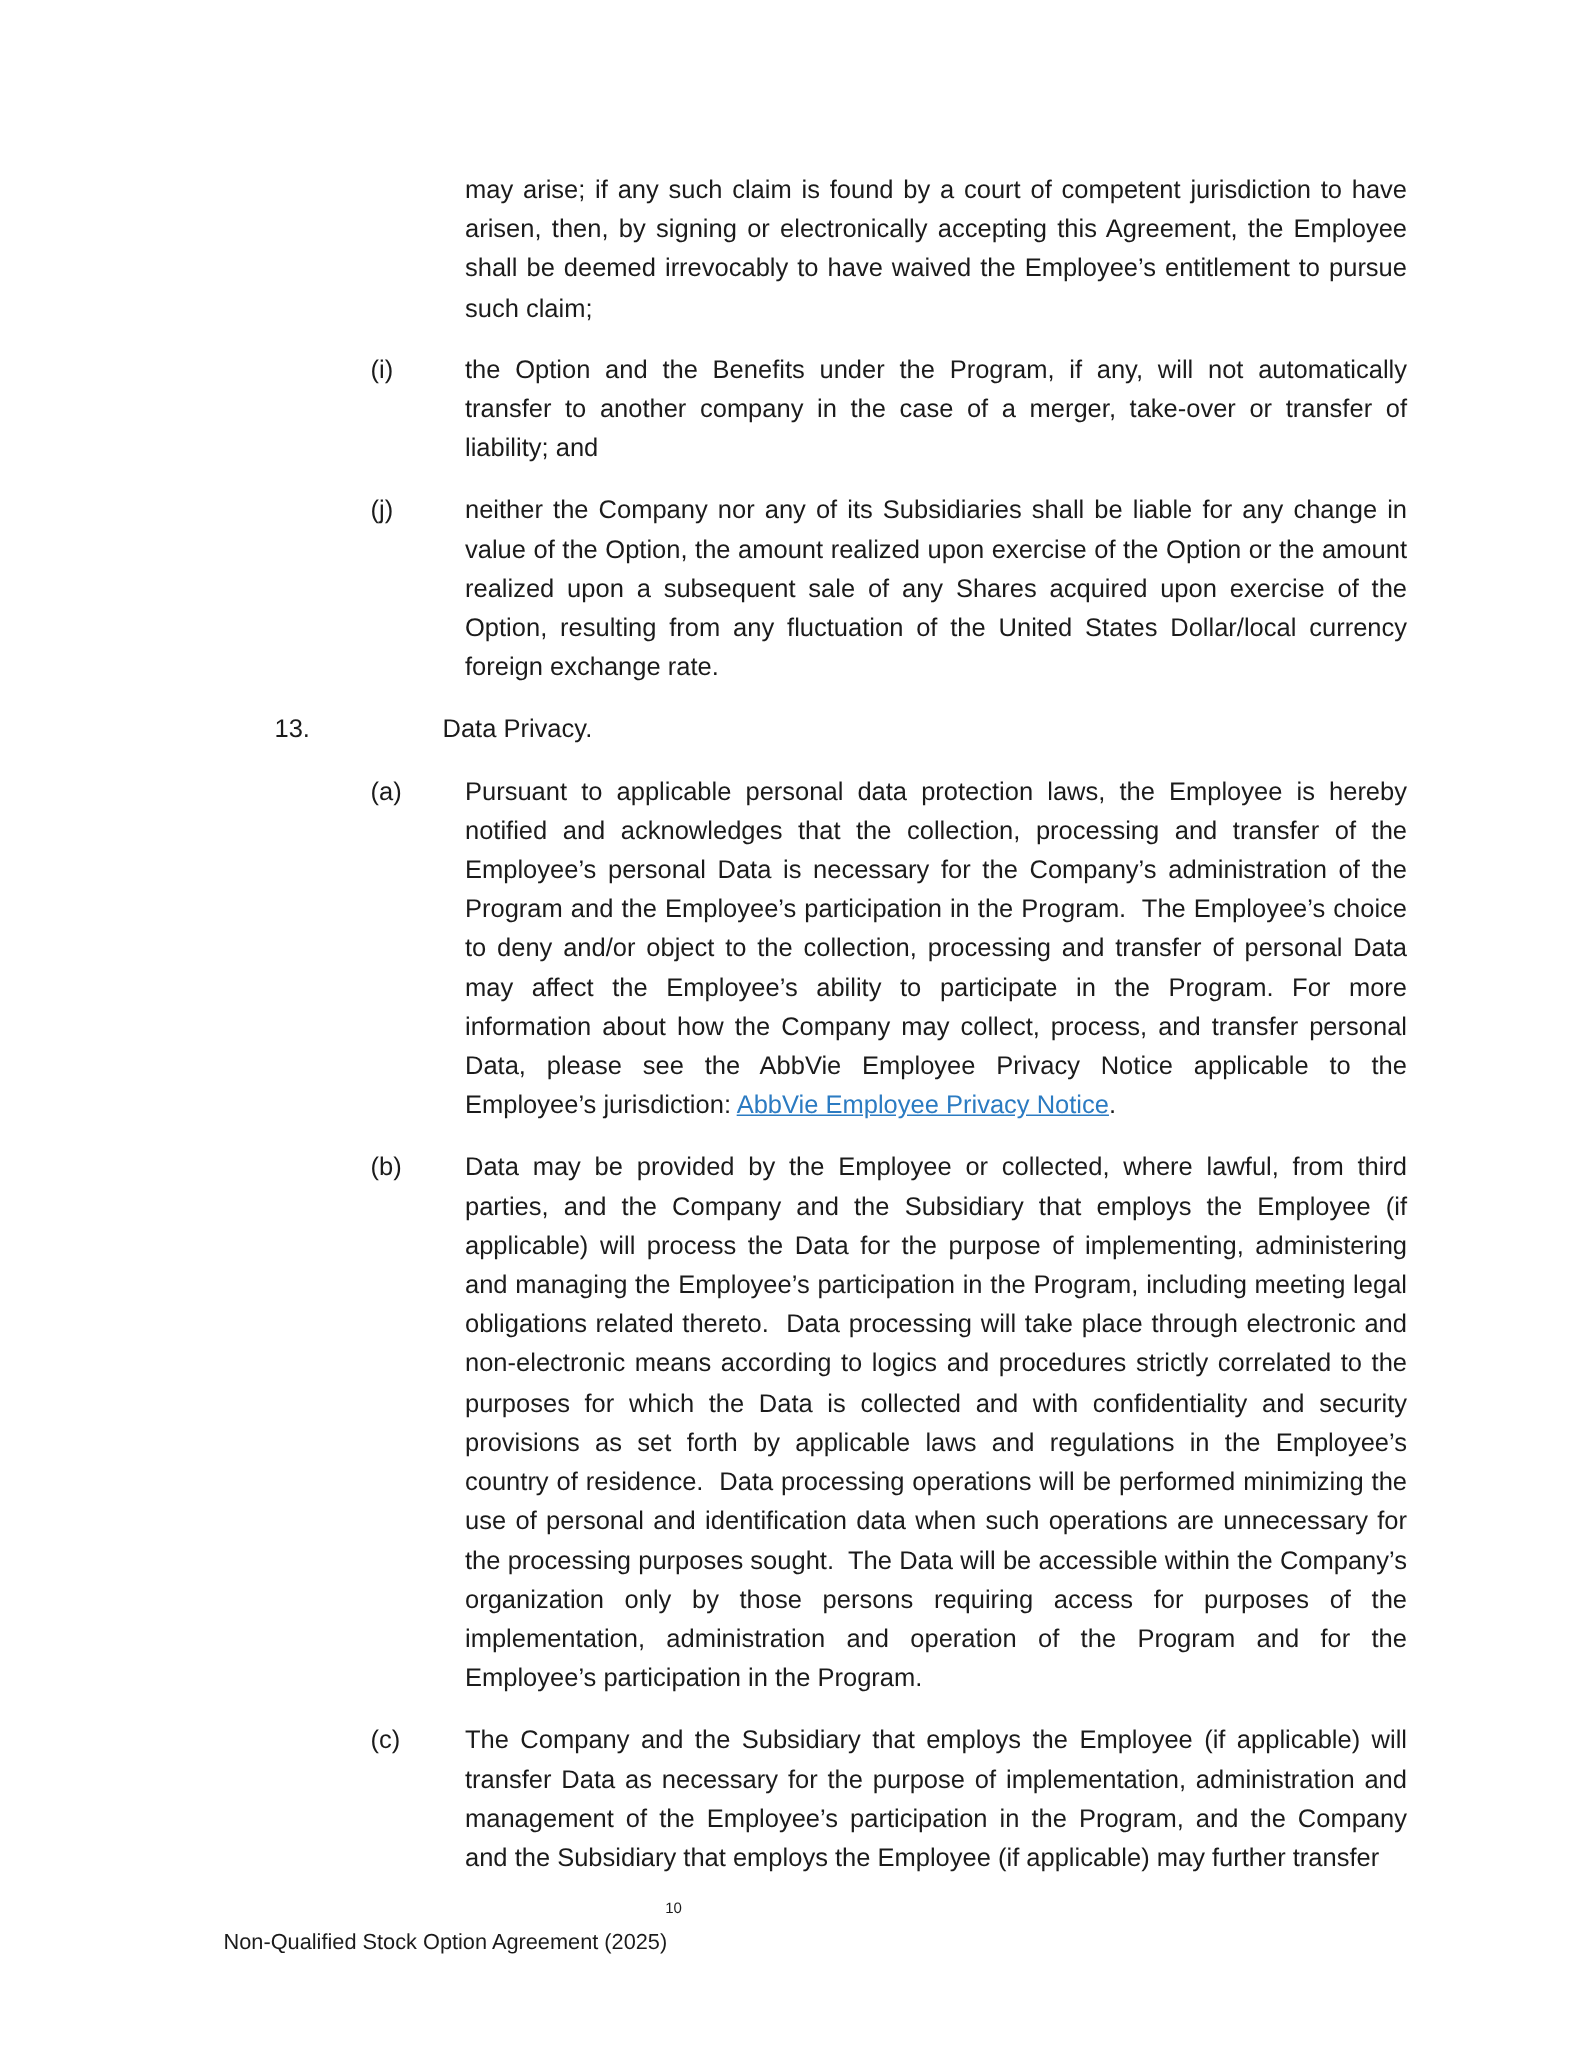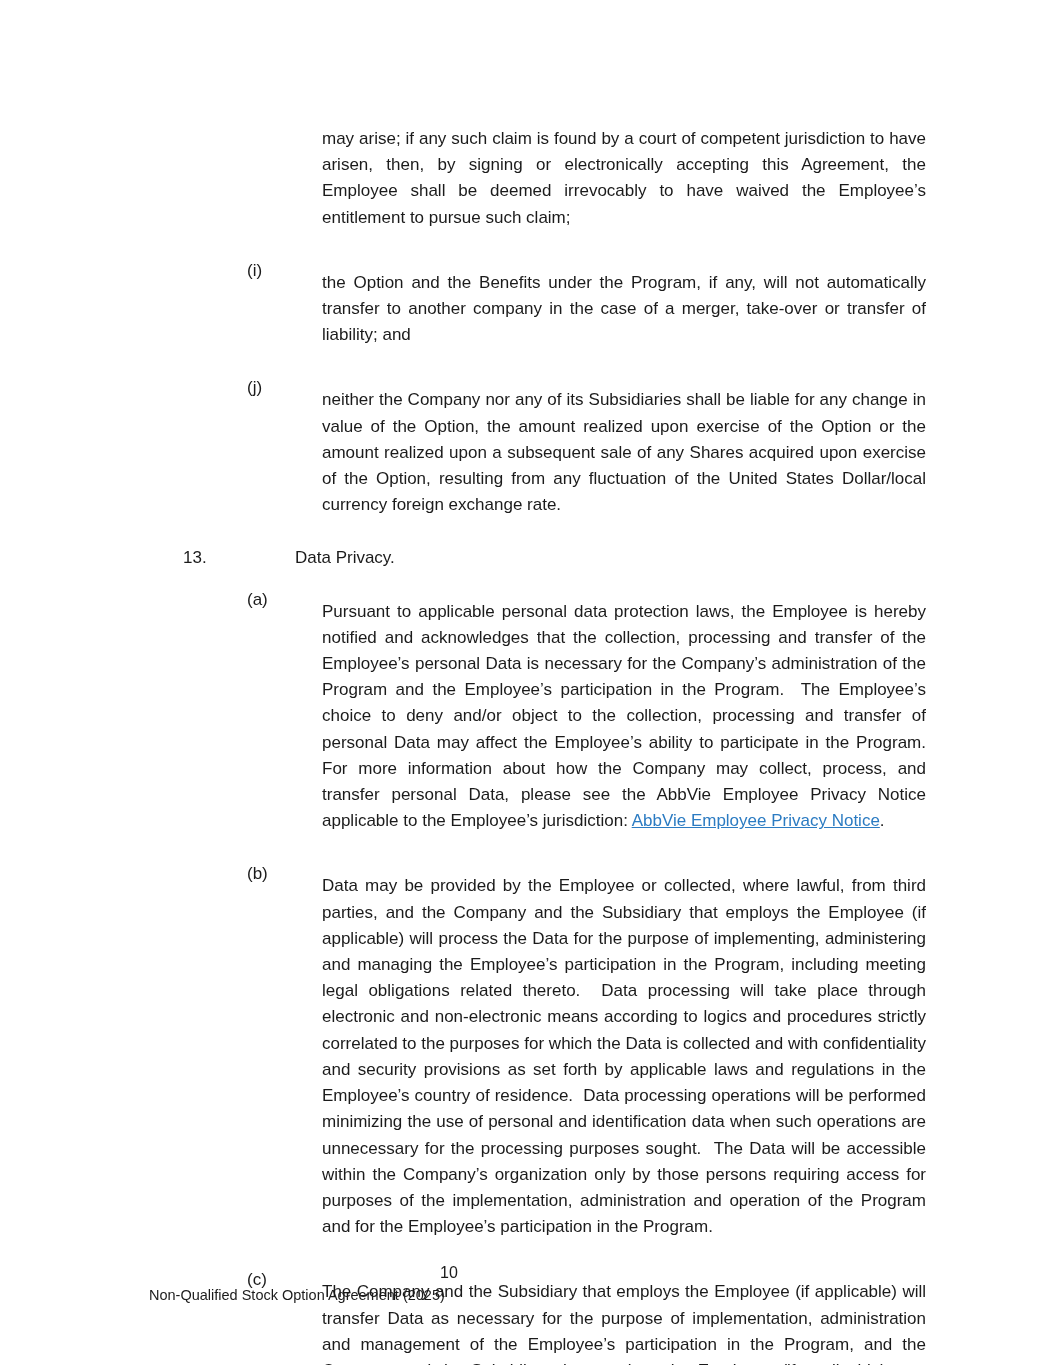--- a/index.html
+++ b/index.html
@@ -24,21 +24,21 @@
     left: 183px;
     width: 755px;
   }
   .row {
     display: grid;
     grid-template-columns: 64px 63px 628px;
     margin-bottom: 15px;
   }
   .para {
     grid-column: 3;
-    margin: 12px;
+    margin: 0;
     font-size: 17px;
     line-height: 26.2px;
     text-align: justify;
     white-space: pre-wrap;
   }
   .marker {
     grid-column: 2;
     font-size: 17px;
     line-height: 26.2px;
   }
@@ -56,21 +56,21 @@
   .link {
     text-decoration: underline;
     cursor: pointer;
   }
   .page-number {
     position: absolute;
     top: 1264px;
     left: 0;
     width: 898px;
     text-align: center;
-    font-size: 16px;
+    font-size: 10px;
     line-height: 18px;
   }
   .footer-note {
     position: absolute;
     top: 1286px;
     left: 113px;
     font-size: 14.5px;
     line-height: 18px;
     margin-left: 36px;
   }

